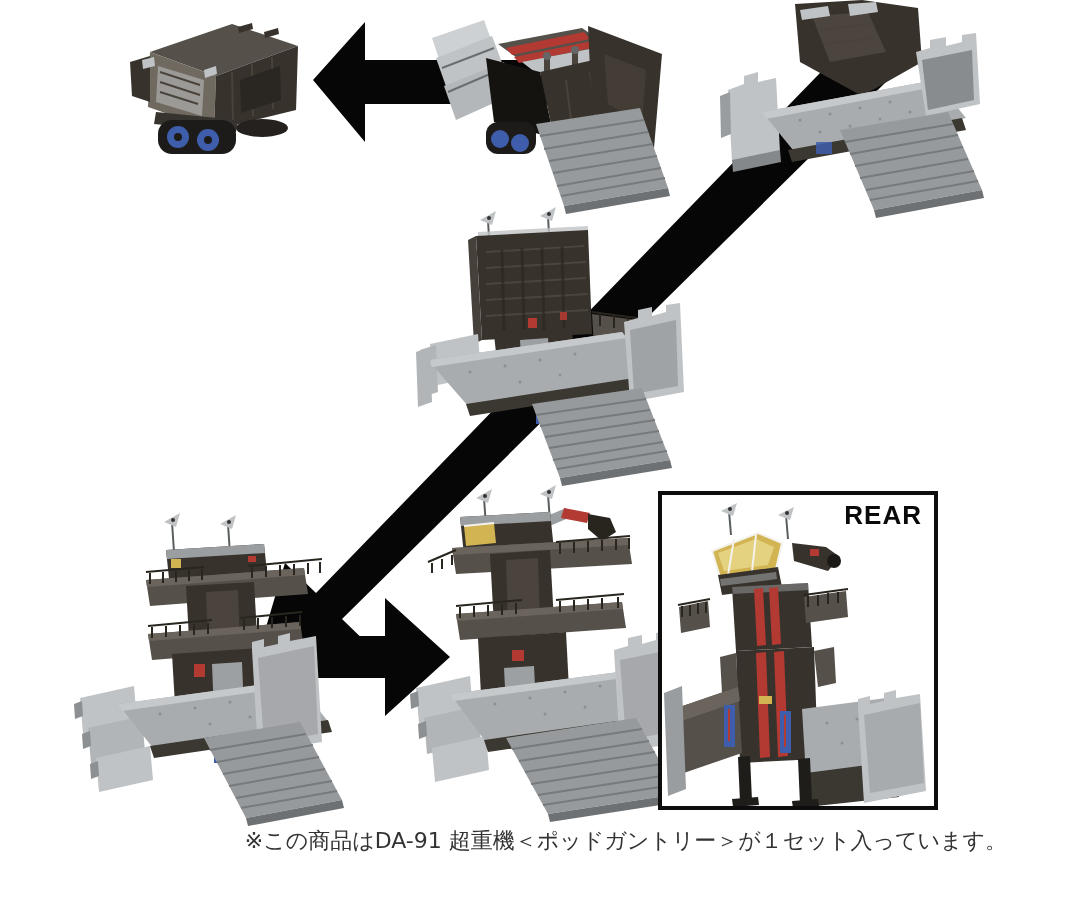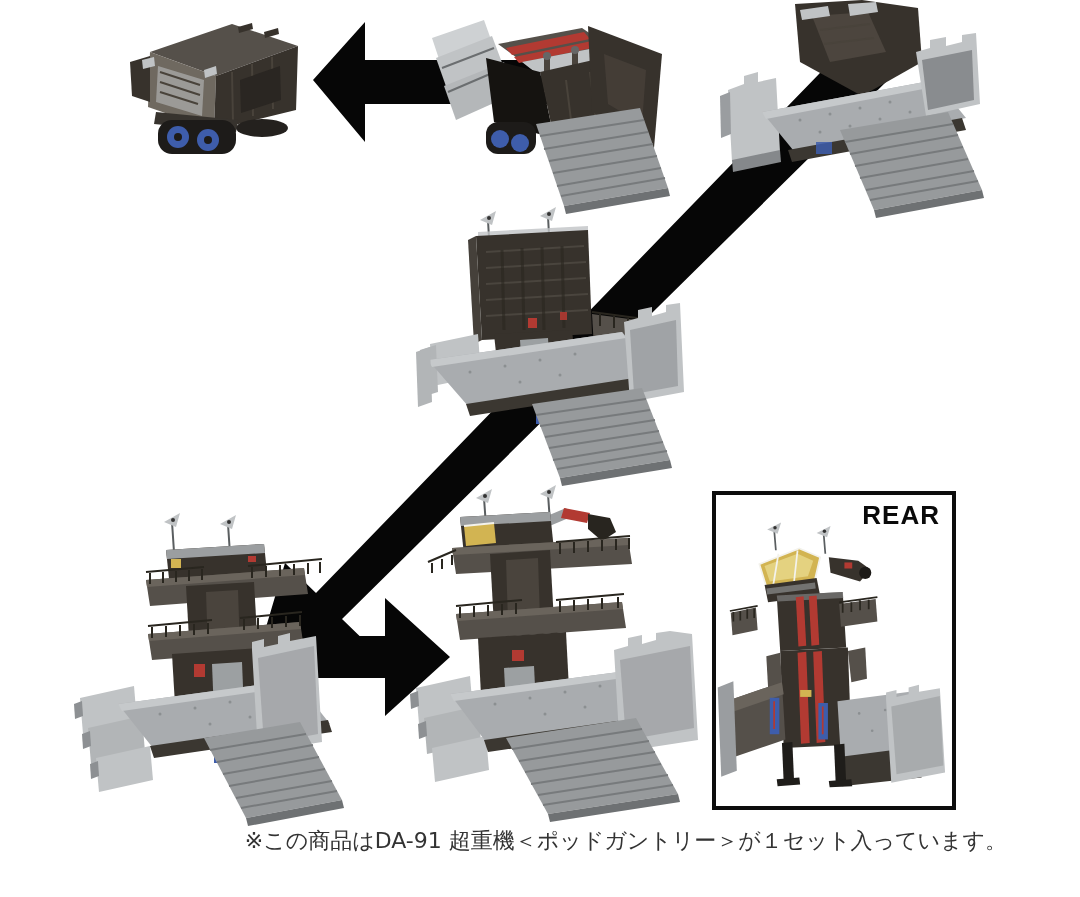--- a/index.html
+++ b/index.html
@@ -17,21 +17,21 @@
   .f-mid{fill:var(--body-mid);} .f-lightbody{fill:var(--body-light);}
   .f-silver{fill:var(--panel-silver);} .f-deck{fill:var(--deck-gray);}
   .f-ramp{fill:var(--ramp-gray);} .f-blue{fill:var(--tread-blue);}
   .f-red{fill:var(--accent-red);} .f-yellow{fill:var(--canopy-yellow);}
   .s-rail{stroke:var(--rail-dark);stroke-width:2;fill:none;}
   .s-ridge{stroke:#777a7c;stroke-width:2;fill:none;}
   .s-groove{stroke:#49433b;stroke-width:2;fill:none;}
   .s-frame{stroke:#f3f2ec;stroke-width:2;fill:none;}
   .s-pole{stroke:#5a5e60;stroke-width:2;fill:none;}
   .speck{fill:#6e7174;opacity:.5;}
-  .rear-box{position:absolute;left:712px;top:491px;width:244px;height:319px;
+  .rear-box{position:absolute;left:658px;top:491px;width:280px;height:319px;
             box-sizing:border-box;border:4px solid var(--border-black);background:#fff;}
   .rear-label{position:absolute;top:5px;right:12px;font-family:"Liberation Sans",sans-serif;
               font-weight:bold;font-size:26px;letter-spacing:1px;color:#0a0a0a;}
   .rear-svg{position:absolute;left:0;top:0;width:100%;height:100%;}
   .caption{position:absolute;right:73px;top:827px;text-align:right;
            font-size:22px;line-height:27px;color:var(--text-dark);white-space:nowrap;}
 </style>
 </head>
 <body>
 

